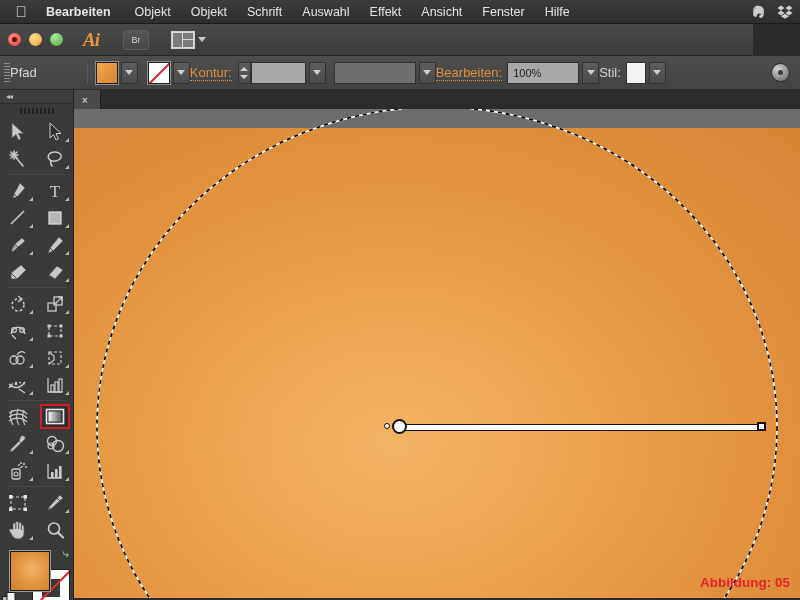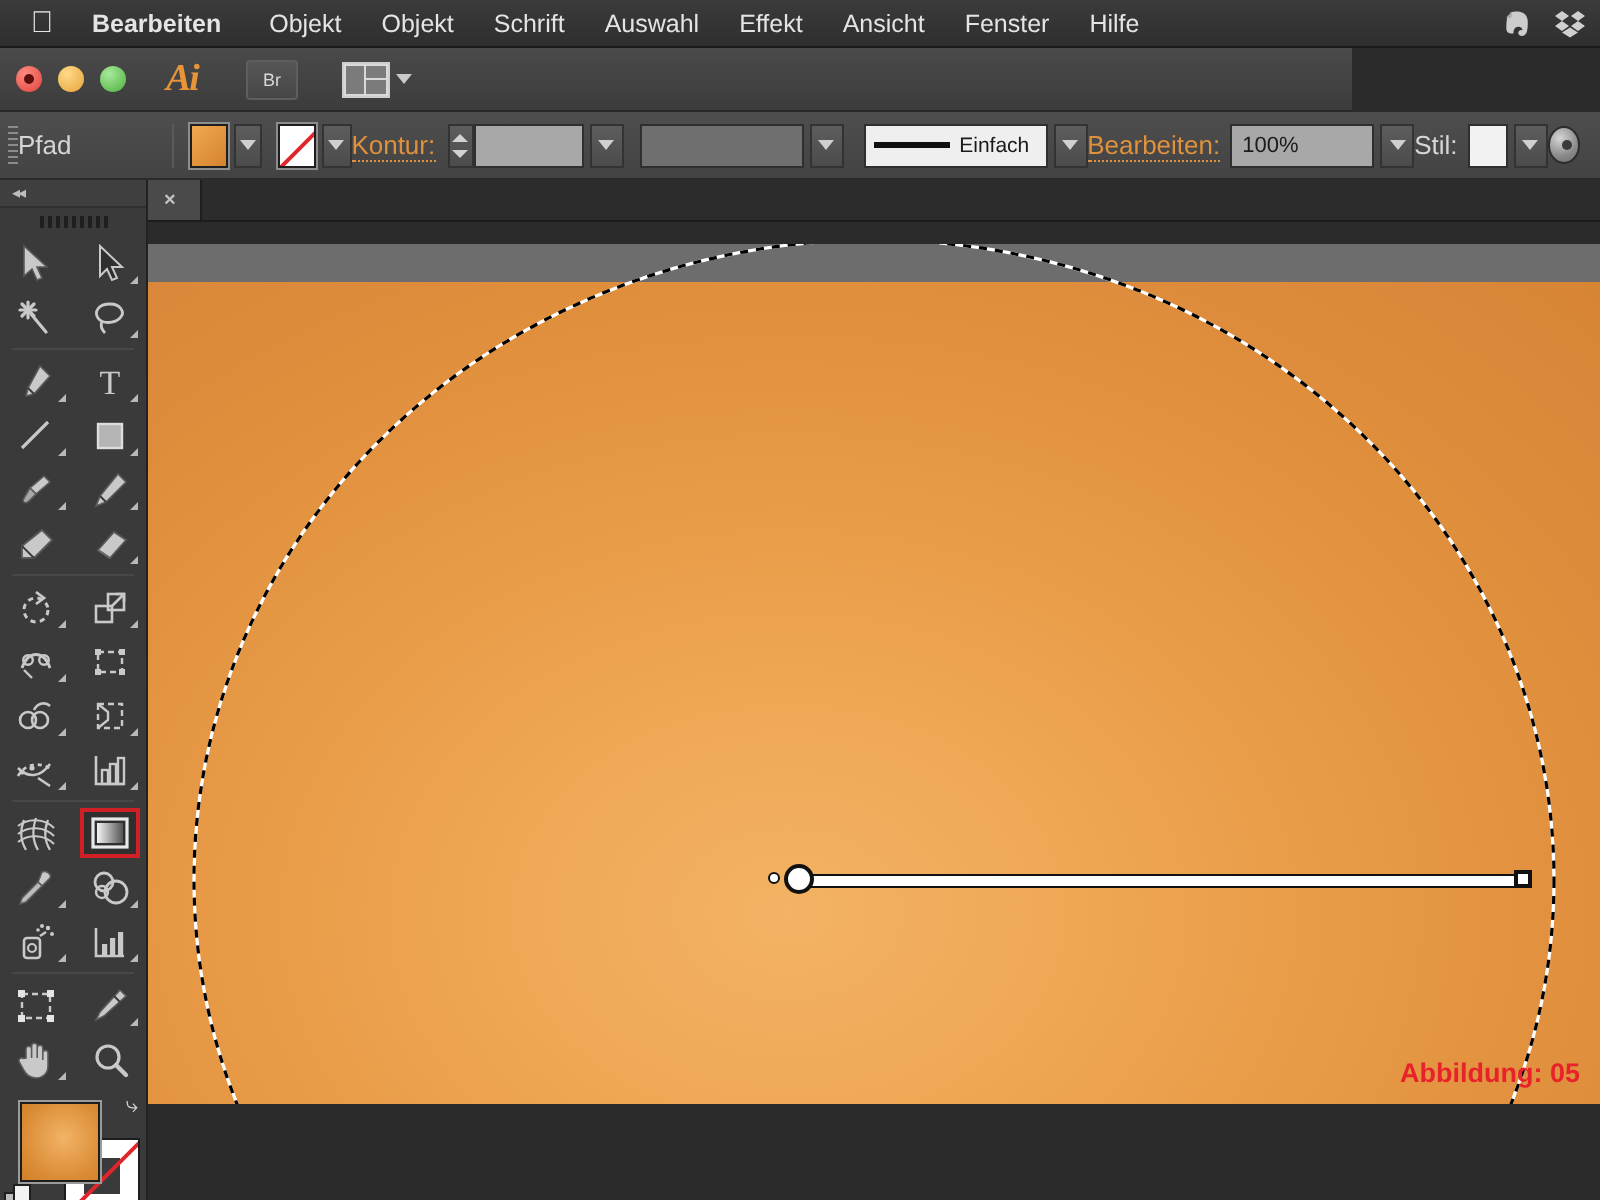--- a/index.html
+++ b/index.html
@@ -20,21 +20,21 @@
   .apple-logo { width: 42px; text-align: center; font-size: 15px; line-height: 1; color: #e6e6e6; }
   .menu-item {
     padding: 0 10px; font-size: 12.5px; line-height: 24px; white-space: nowrap; color: #e4e4e4;
   }
   .menu-item.app-name { font-weight: bold; padding-left: 4px; padding-right: 14px; }
   .menubar-right { margin-left: auto; display: flex; align-items: center; padding-right: 6px; gap: 8px; }
   .tray-icon { width: 18px; height: 18px; display: block; }
 
   
   .appbar {
-    position: absolute; left: 0; top: 24px; width: 676px; height: 32px;
+    position: absolute; left: 0; top: 24px; width: 753px; height: 32px;
     background: linear-gradient(#4a4a4a, #3c3c3c);
     border-bottom: 1px solid #262626;
     display: flex; align-items: center;
   }
   .traffic { display: flex; gap: 8px; padding-left: 8px; align-items: center; }
   .dot { width: 13px; height: 13px; border-radius: 50%; position: relative; }
   .dot.red { background: radial-gradient(circle at 35% 30%, #ff8a80, #e0443e); }
   .dot.red::after {
     content: ""; position: absolute; left: 4px; top: 4px; width: 5px; height: 5px;
     border-radius: 50%; background: #5e0e0b;
@@ -197,21 +197,21 @@
   }
   .fs-swap {
     position: absolute; right: 4px; top: 0; font-size: 11px; color: #cfcfcf;
   }
   .fs-default {
     position: absolute; left: 2px; bottom: 2px; width: 15px; height: 15px; z-index: 3;
   }
 
   
   .canvas-wrap {
-    position: absolute; left: 74px; top: 122px; width: 726px; height: 430px;
+    position: absolute; left: 74px; top: 109px; width: 726px; height: 489px;
     overflow: hidden; background: #000000;
   }
   .artboard {
     position: absolute; left: 0; top: 19px; width: 726px; height: 470px;
     background:
       radial-gradient(ellipse 620px 470px at 320px 316px,
         #f3b264 0%, #efa856 22%, #e89a46 45%, #df8e3c 68%, #d9873a 85%, #d5842f 100%);
   }
   .strip-top { position: absolute; left: 0; top: 0; width: 726px; height: 19px; background: #6d6d6d; }
 
@@ -317,29 +317,20 @@
         </div>
     </div>
 
     <div style="display:flex;align-items:center;margin-left:8px;">
       <div class="field dark" style="width:82px"></div>
       <div class="dd-btn">
           <i class="dd-caret"></i>
         </div>
     </div>
 
-    <div style="display:flex;align-items:center;margin-left:10px;">
-      <div class="profile-field">
-        <i class="profile-line"></i>
-        <span>Einfach</span>
-      </div>
-      <div class="dd-btn">
-          <i class="dd-caret"></i>
-        </div>
-    </div>
 
     <div class="ctl-label link">Bearbeiten:</div>
     <div style="display:flex;align-items:center;margin-left:5px;">
       <div class="field" style="width:72px">100%</div>
       <div class="dd-btn">
           <i class="dd-caret"></i>
         </div>
     </div>
 
     <div class="ctl-label">Stil:</div>

